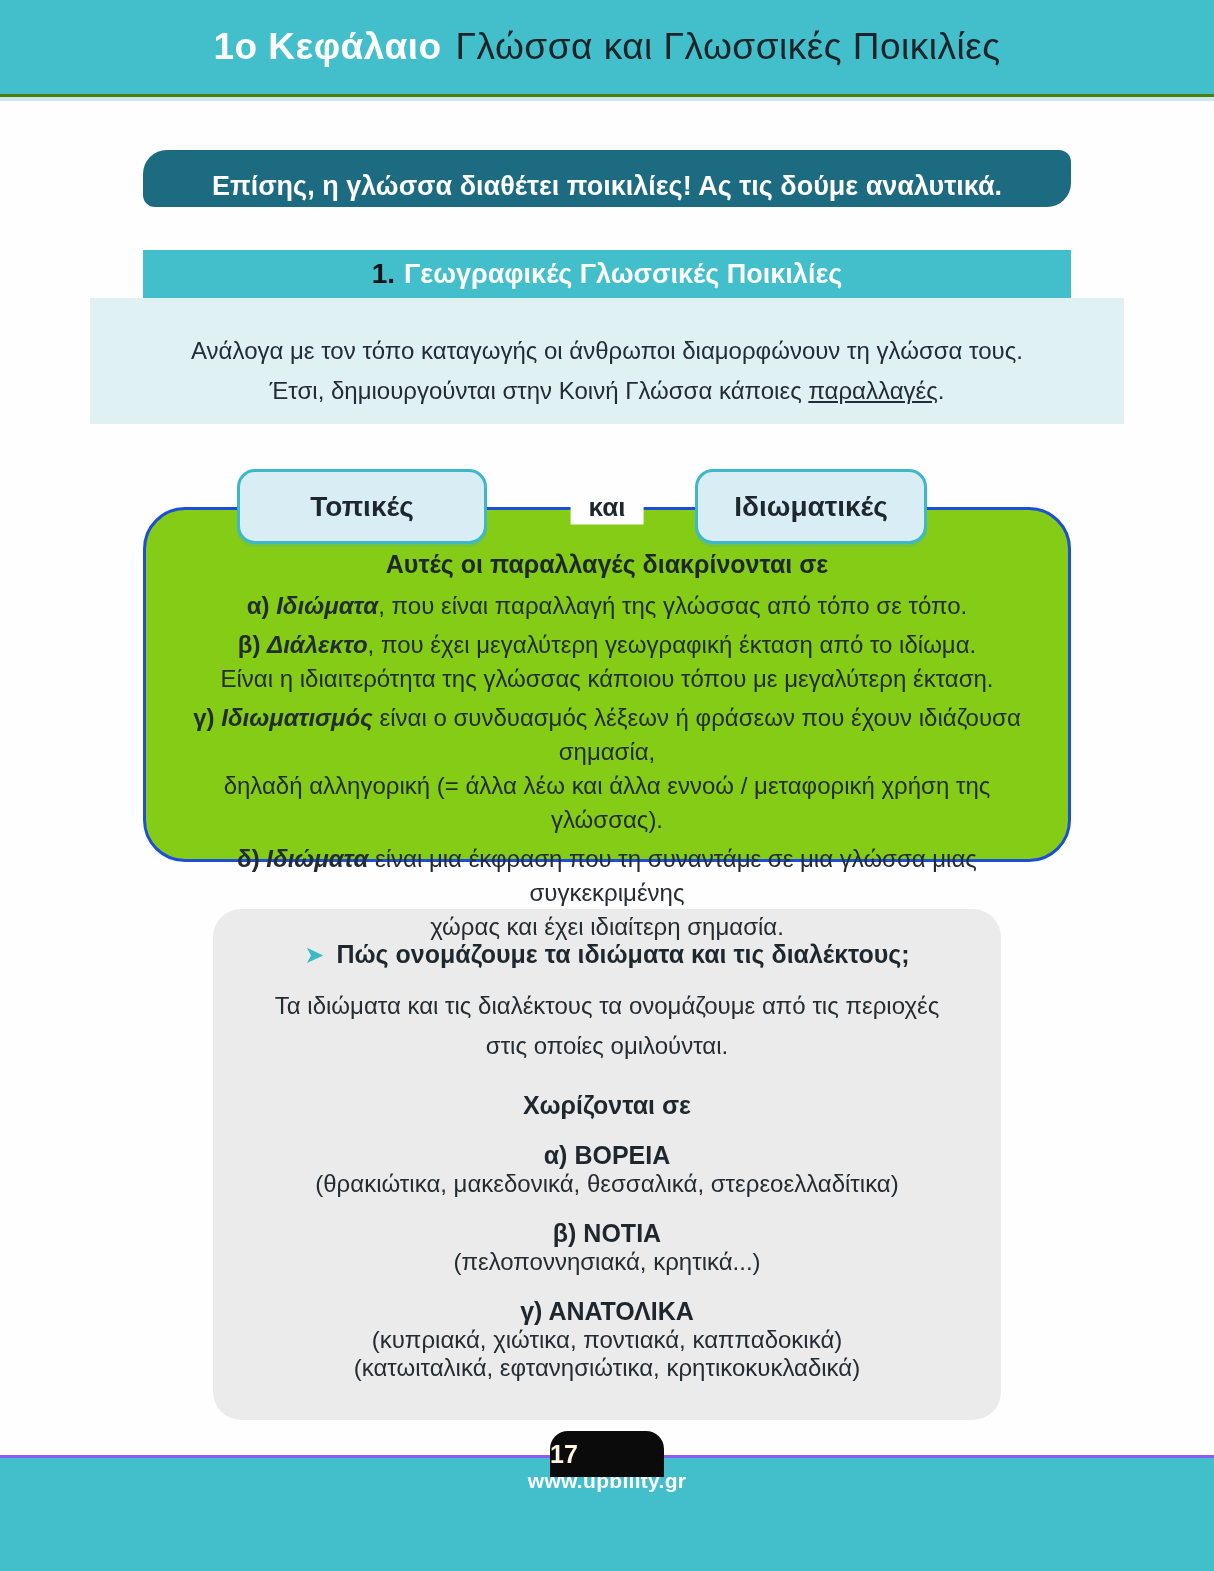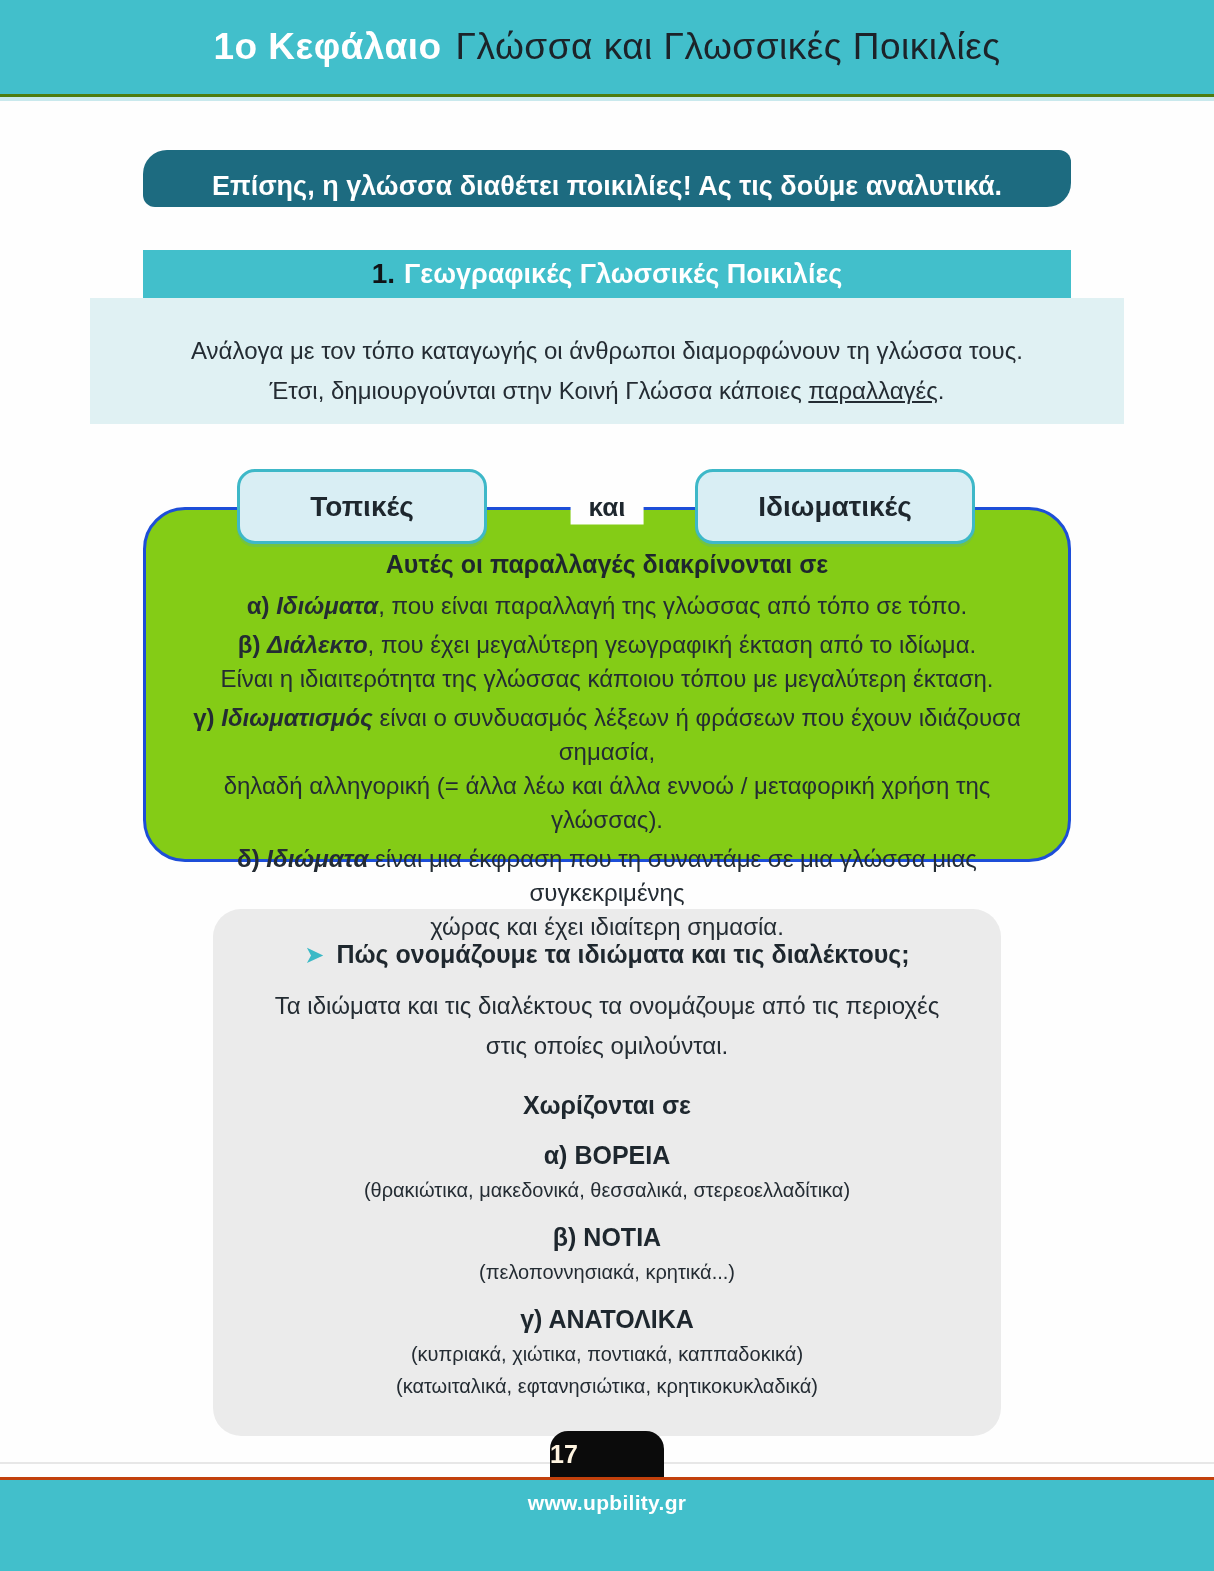--- a/index.html
+++ b/index.html
@@ -71,21 +71,21 @@
     position:absolute; top:0; height:75px;
     background:#d9eef4;
     border:3px solid #3eb8c8;
     border-radius:18px;
     display:flex; align-items:center; justify-content:center;
     font-size:28px; font-weight:bold; color:#1e272e;
     box-shadow:0 3px 0 rgba(62,170,186,.25);
     z-index:2;
   }
   .variant-left  { left:94px;  width:250px; }
-  .variant-right { left:552px; width:280px; }
+  .variant-right { left:552px; width:232px; }
   .kai {
     position:absolute; top:38px; left:50%;
     transform:translate(-50%,-50%);
     background:#fefefe;
     padding:2px 18px;
     font-size:26px; font-weight:bold; color:#1e272e;
     z-index:2;
   }
   .big-box .dia-heading { font-size:25px; font-weight:bold; margin-bottom:10px; color:#1e272e; }
   .big-box .item { font-size:24px; line-height:34px; margin:5px 30px; }
@@ -99,32 +99,32 @@
     background:#ebebeb;
     border-radius:28px;
     padding:31px 36px 38px;
     text-align:center;
   }
   .q-title { font-size:25px; font-weight:bold; color:#1e272e; }
   .q-title .arrow { color:#3bb9c6; margin-right:12px; font-size:24px; }
   .q-answer { font-size:24px; line-height:40px; margin-top:17px; }
   .q-sub { font-size:25px; font-weight:bold; margin-top:25px; color:#1e272e; }
   .cat-label { font-size:25px; font-weight:bold; margin-top:21px; color:#1e272e; }
-  .cat-ex { font-size:20px; margin-top:9px; }
+  .cat-ex { font-size:24px; margin-top:0; }
 
   
   .footer-rule {
     position:absolute; left:0; right:0; top:1462px;
     height:2px; background:#e7e7e7;
   }
   .footer-band {
     position:absolute; left:0; right:0; bottom:0;
-    height:94px;
+    height:116px;
     background:#42bfcb;
-    border-top:3px solid #c2410c;
+    border-top:3px solid #8b5cf6;
   }
   .footer-band .site {
     text-align:center; color:#ffffff; font-weight:bold;
     font-size:21px; margin-top:11px; letter-spacing:.3px;
   }
   .page-tab {
     position:absolute; left:50%; bottom:94px;
     transform:translateX(-50%);
     width:114px; height:46px;
     background:#0b0b0b;

